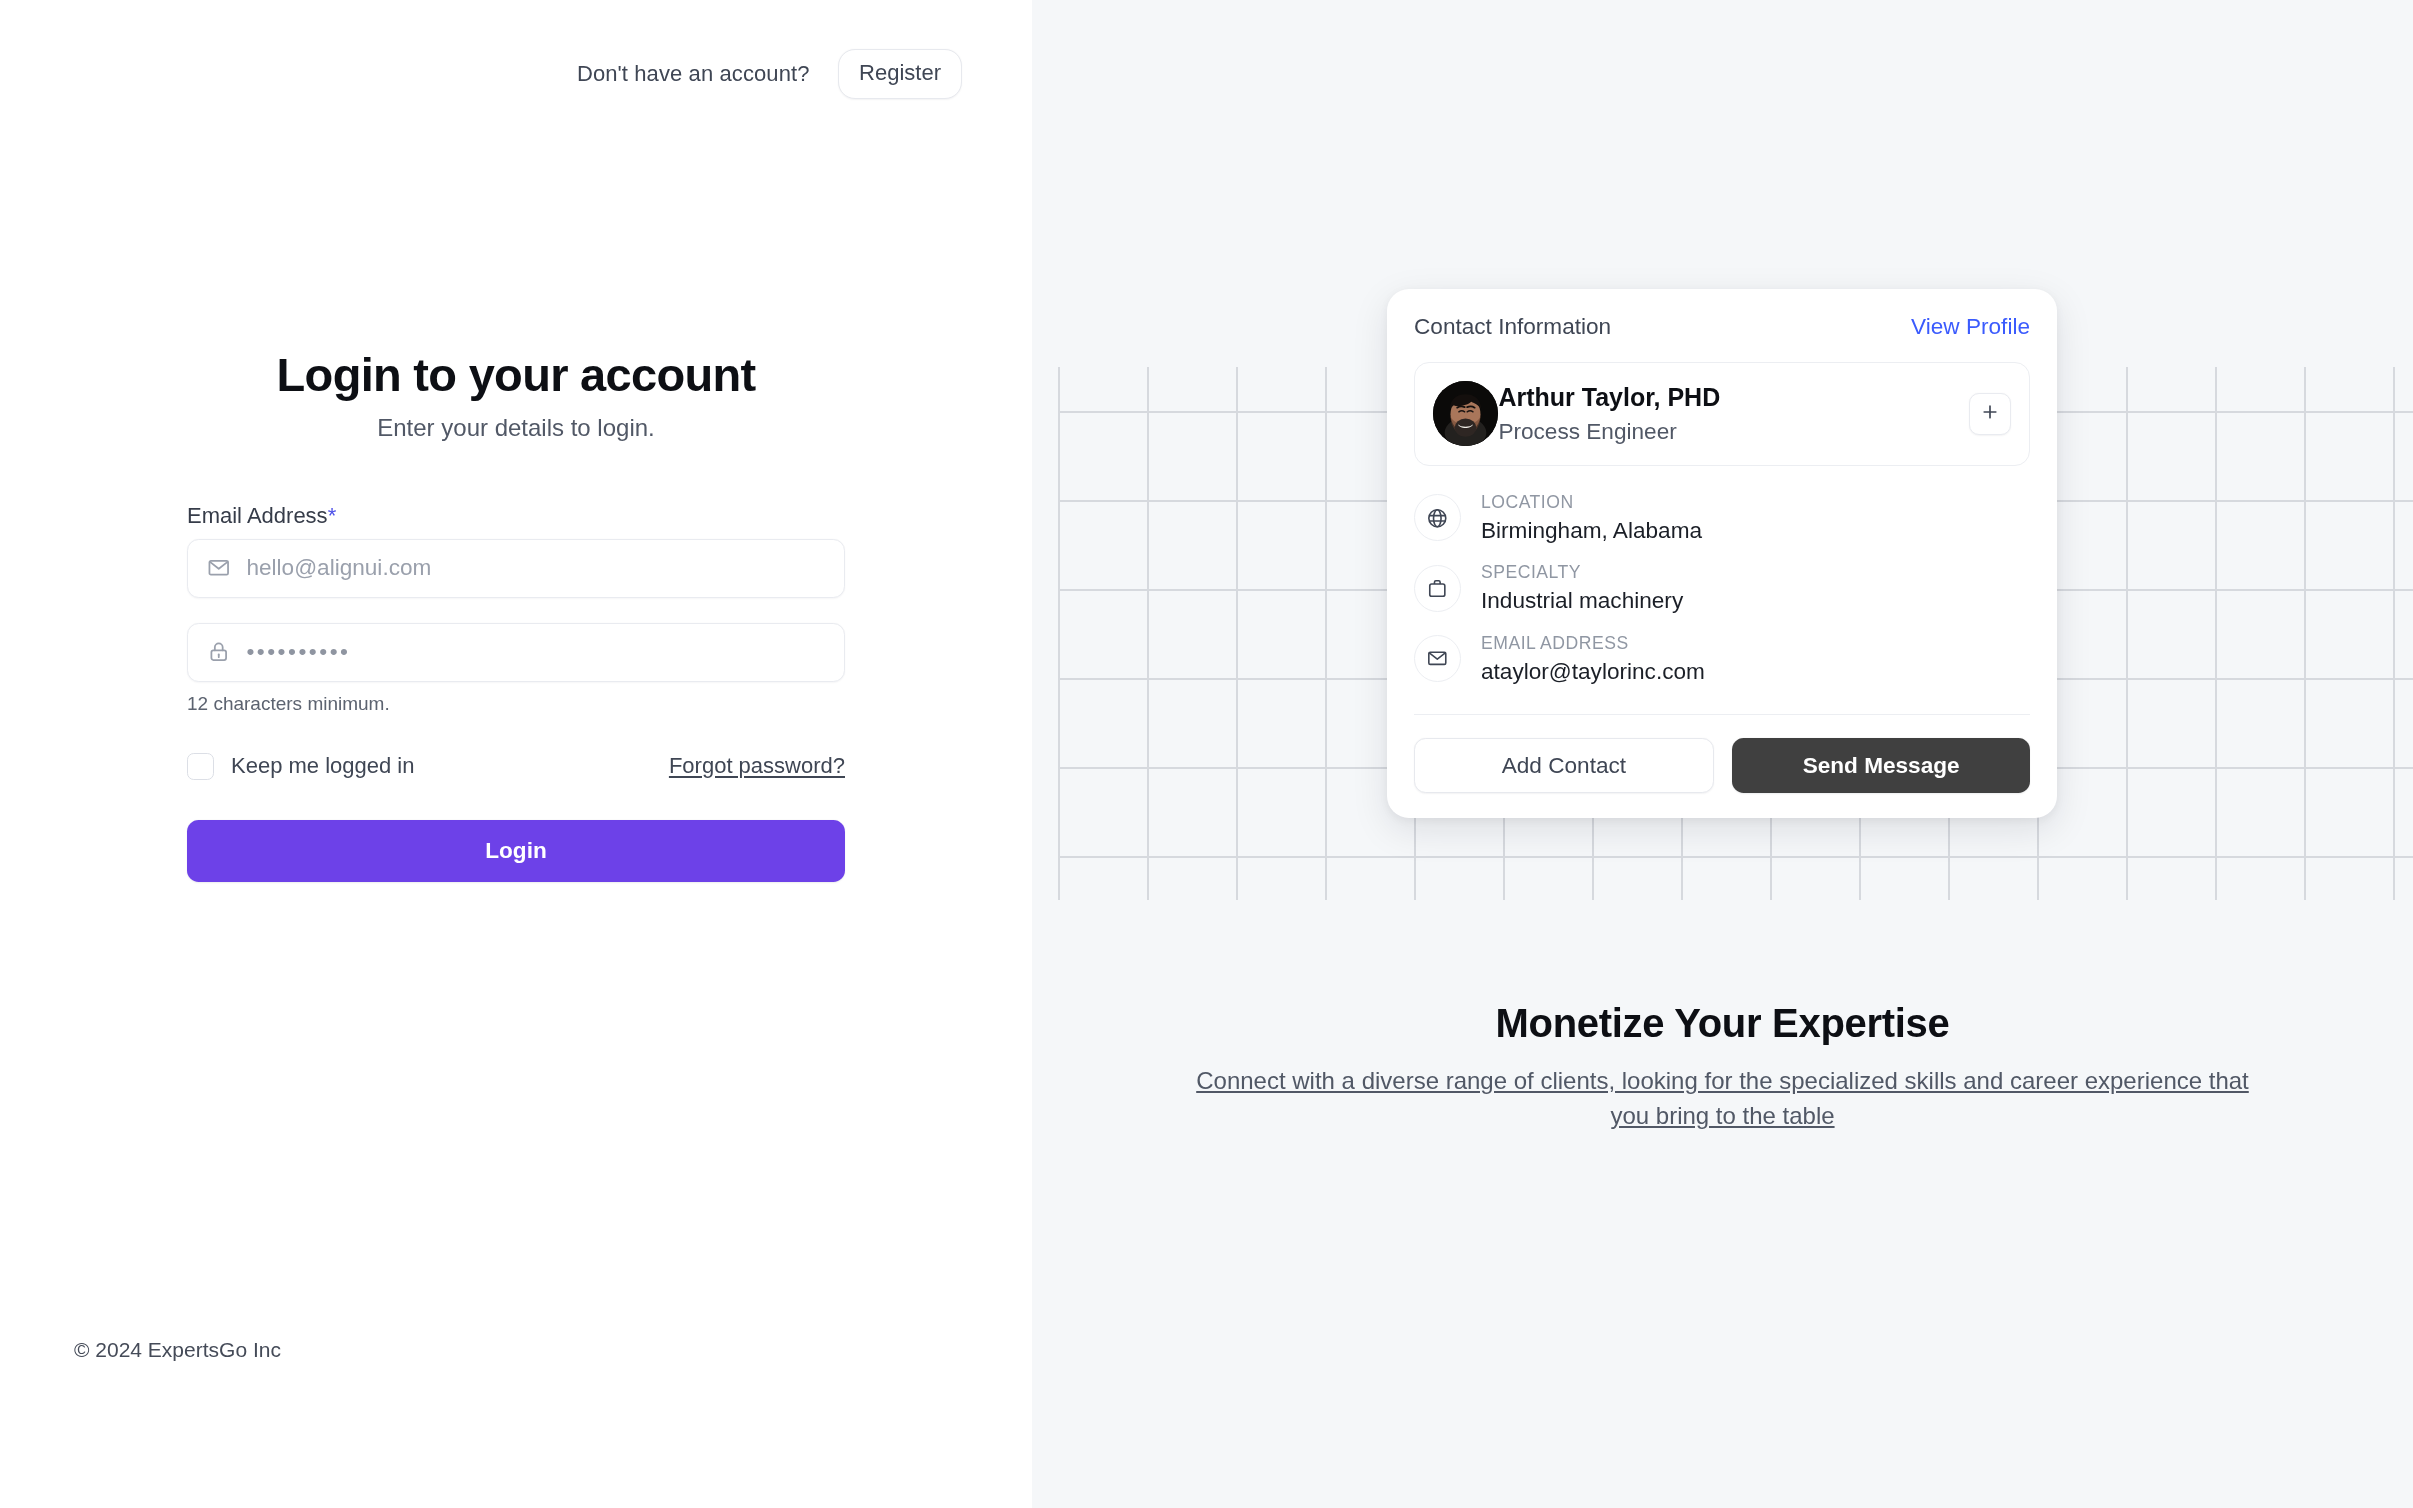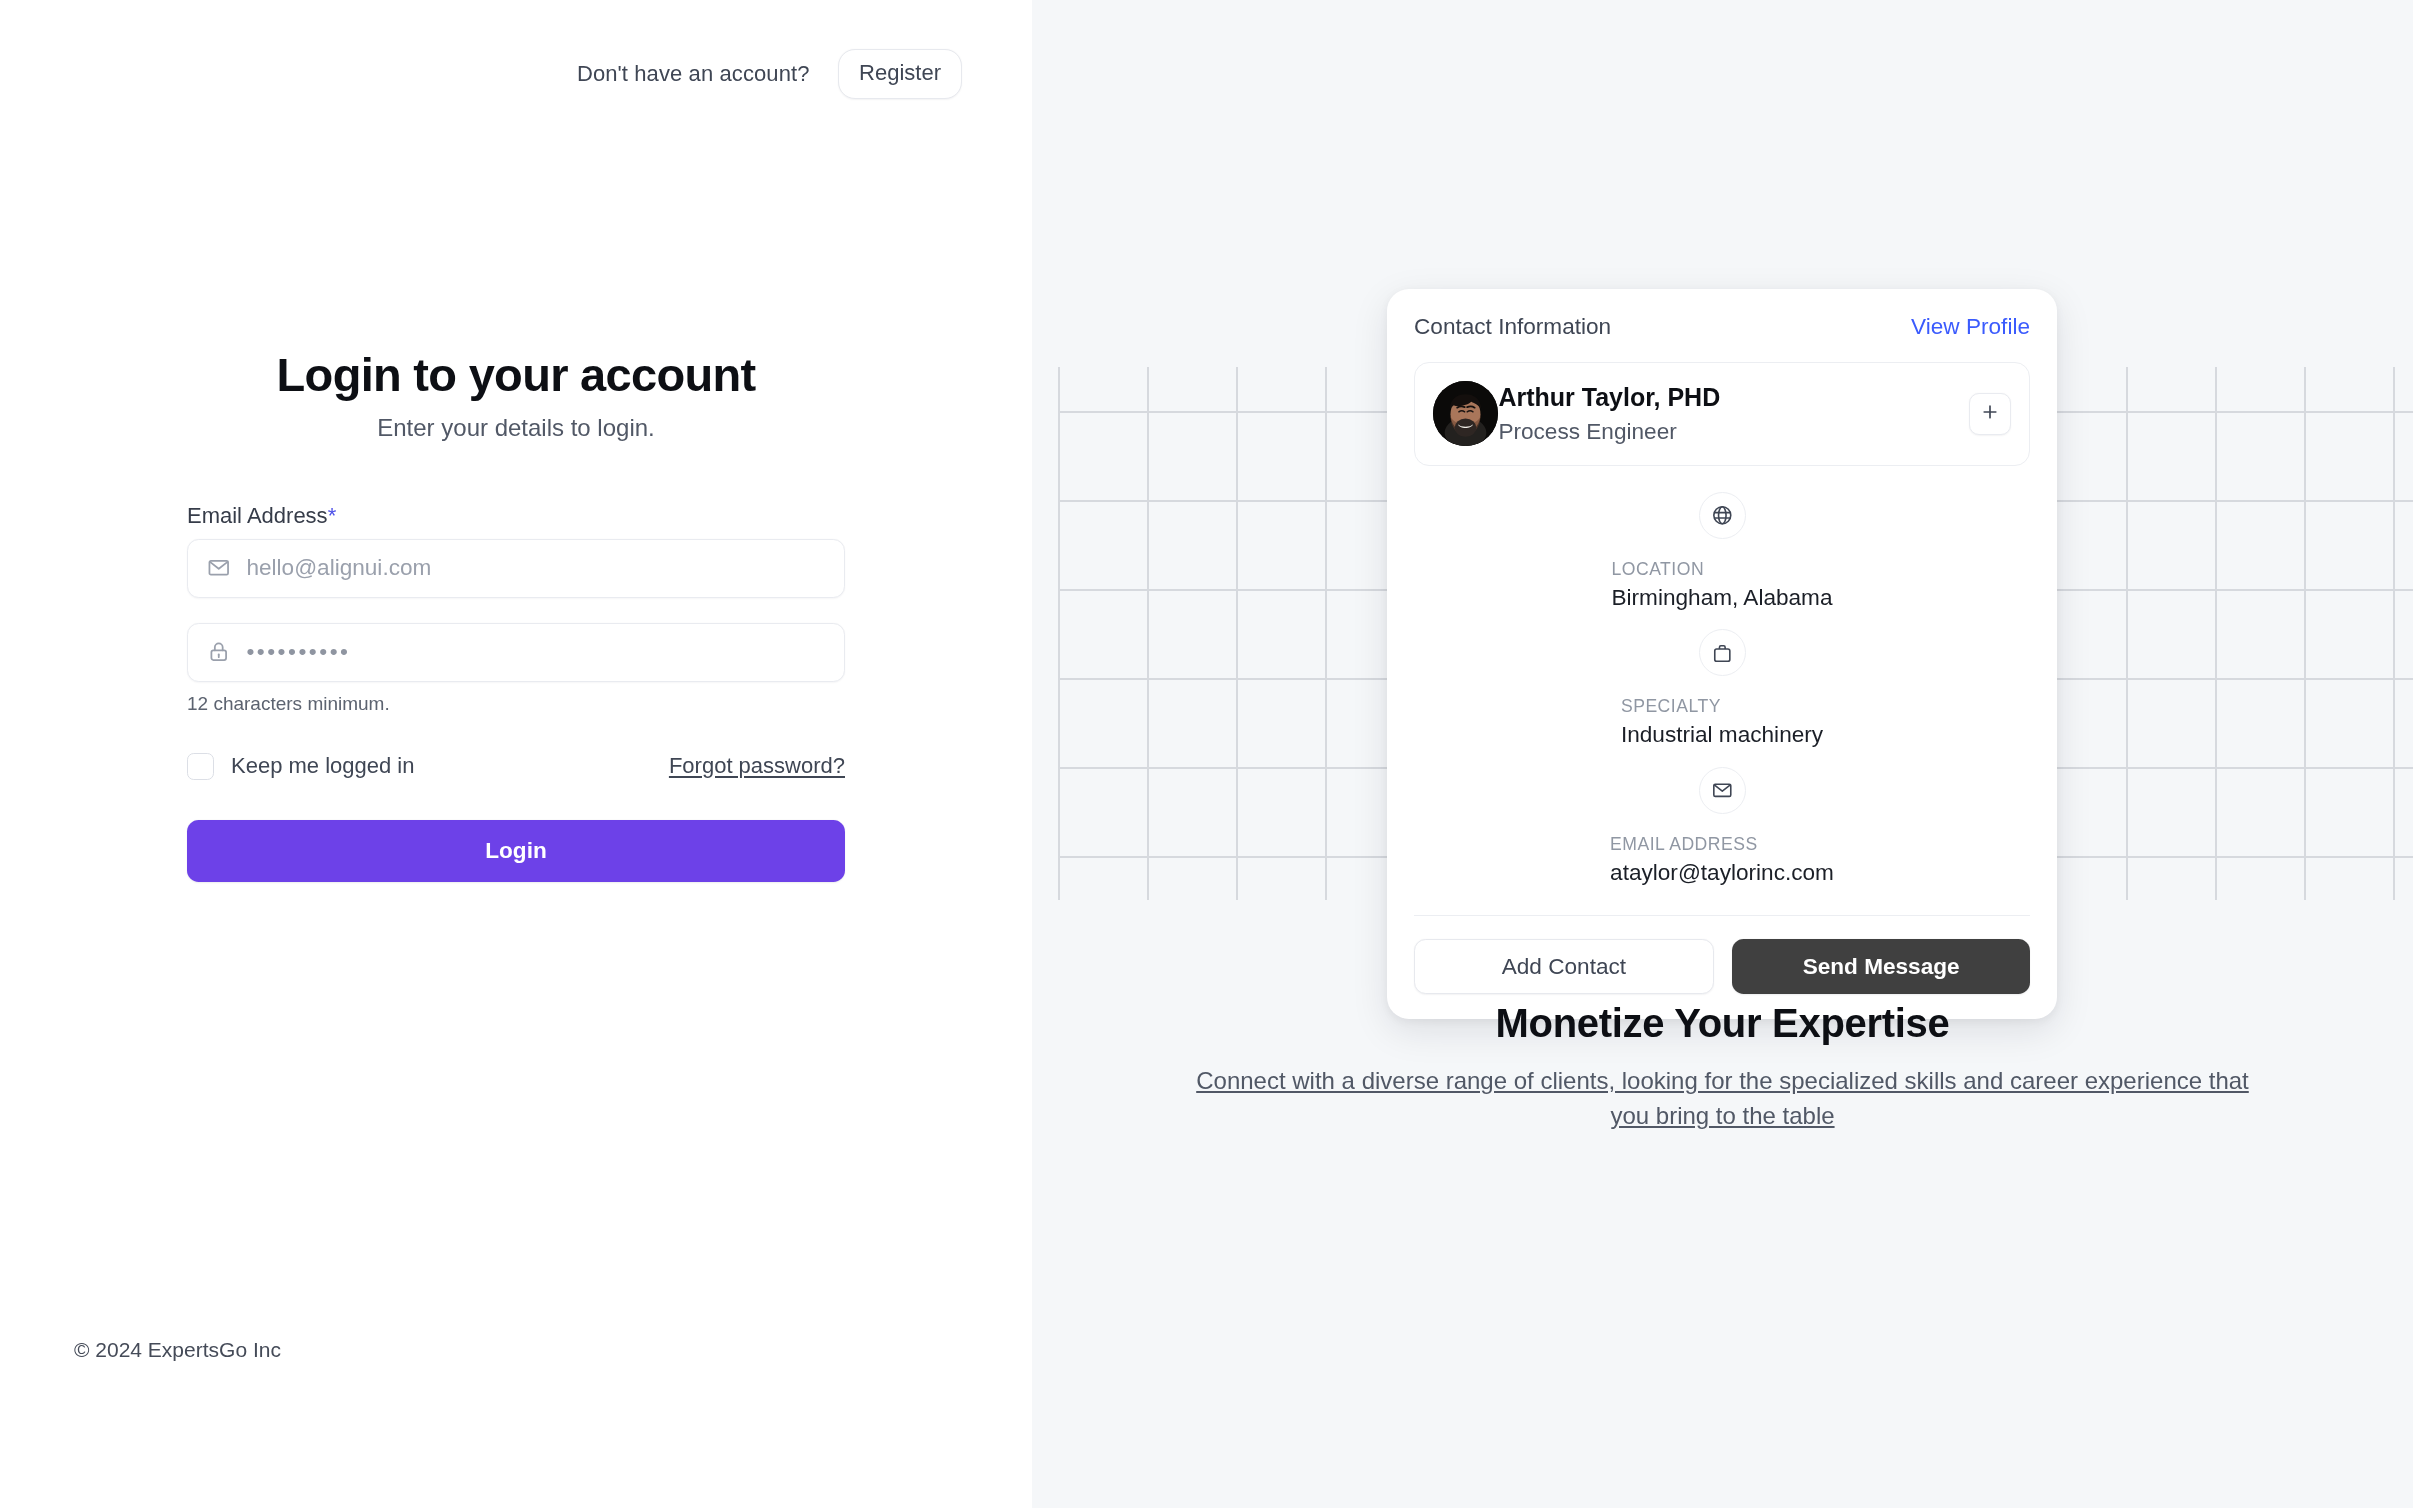--- a/index.html
+++ b/index.html
@@ -307,21 +307,20 @@
     box-shadow: 0 0.8px 1.7px rgba(16,24,40,0.05);
   }
 
   .detail-list { padding: 17px 0 20px 0; }
 
   .detail-row {
     display: flex;
     align-items: center;
     gap: 20px;
     padding: 9.2px 0;
-    flex-direction: column;
   }
 
   .detail-icon {
     width: 47px;
     height: 47px;
     flex: 0 0 47px;
     border: 1.3px solid #eceef2;
     border-radius: 50%;
     display: flex;
     align-items: center;

